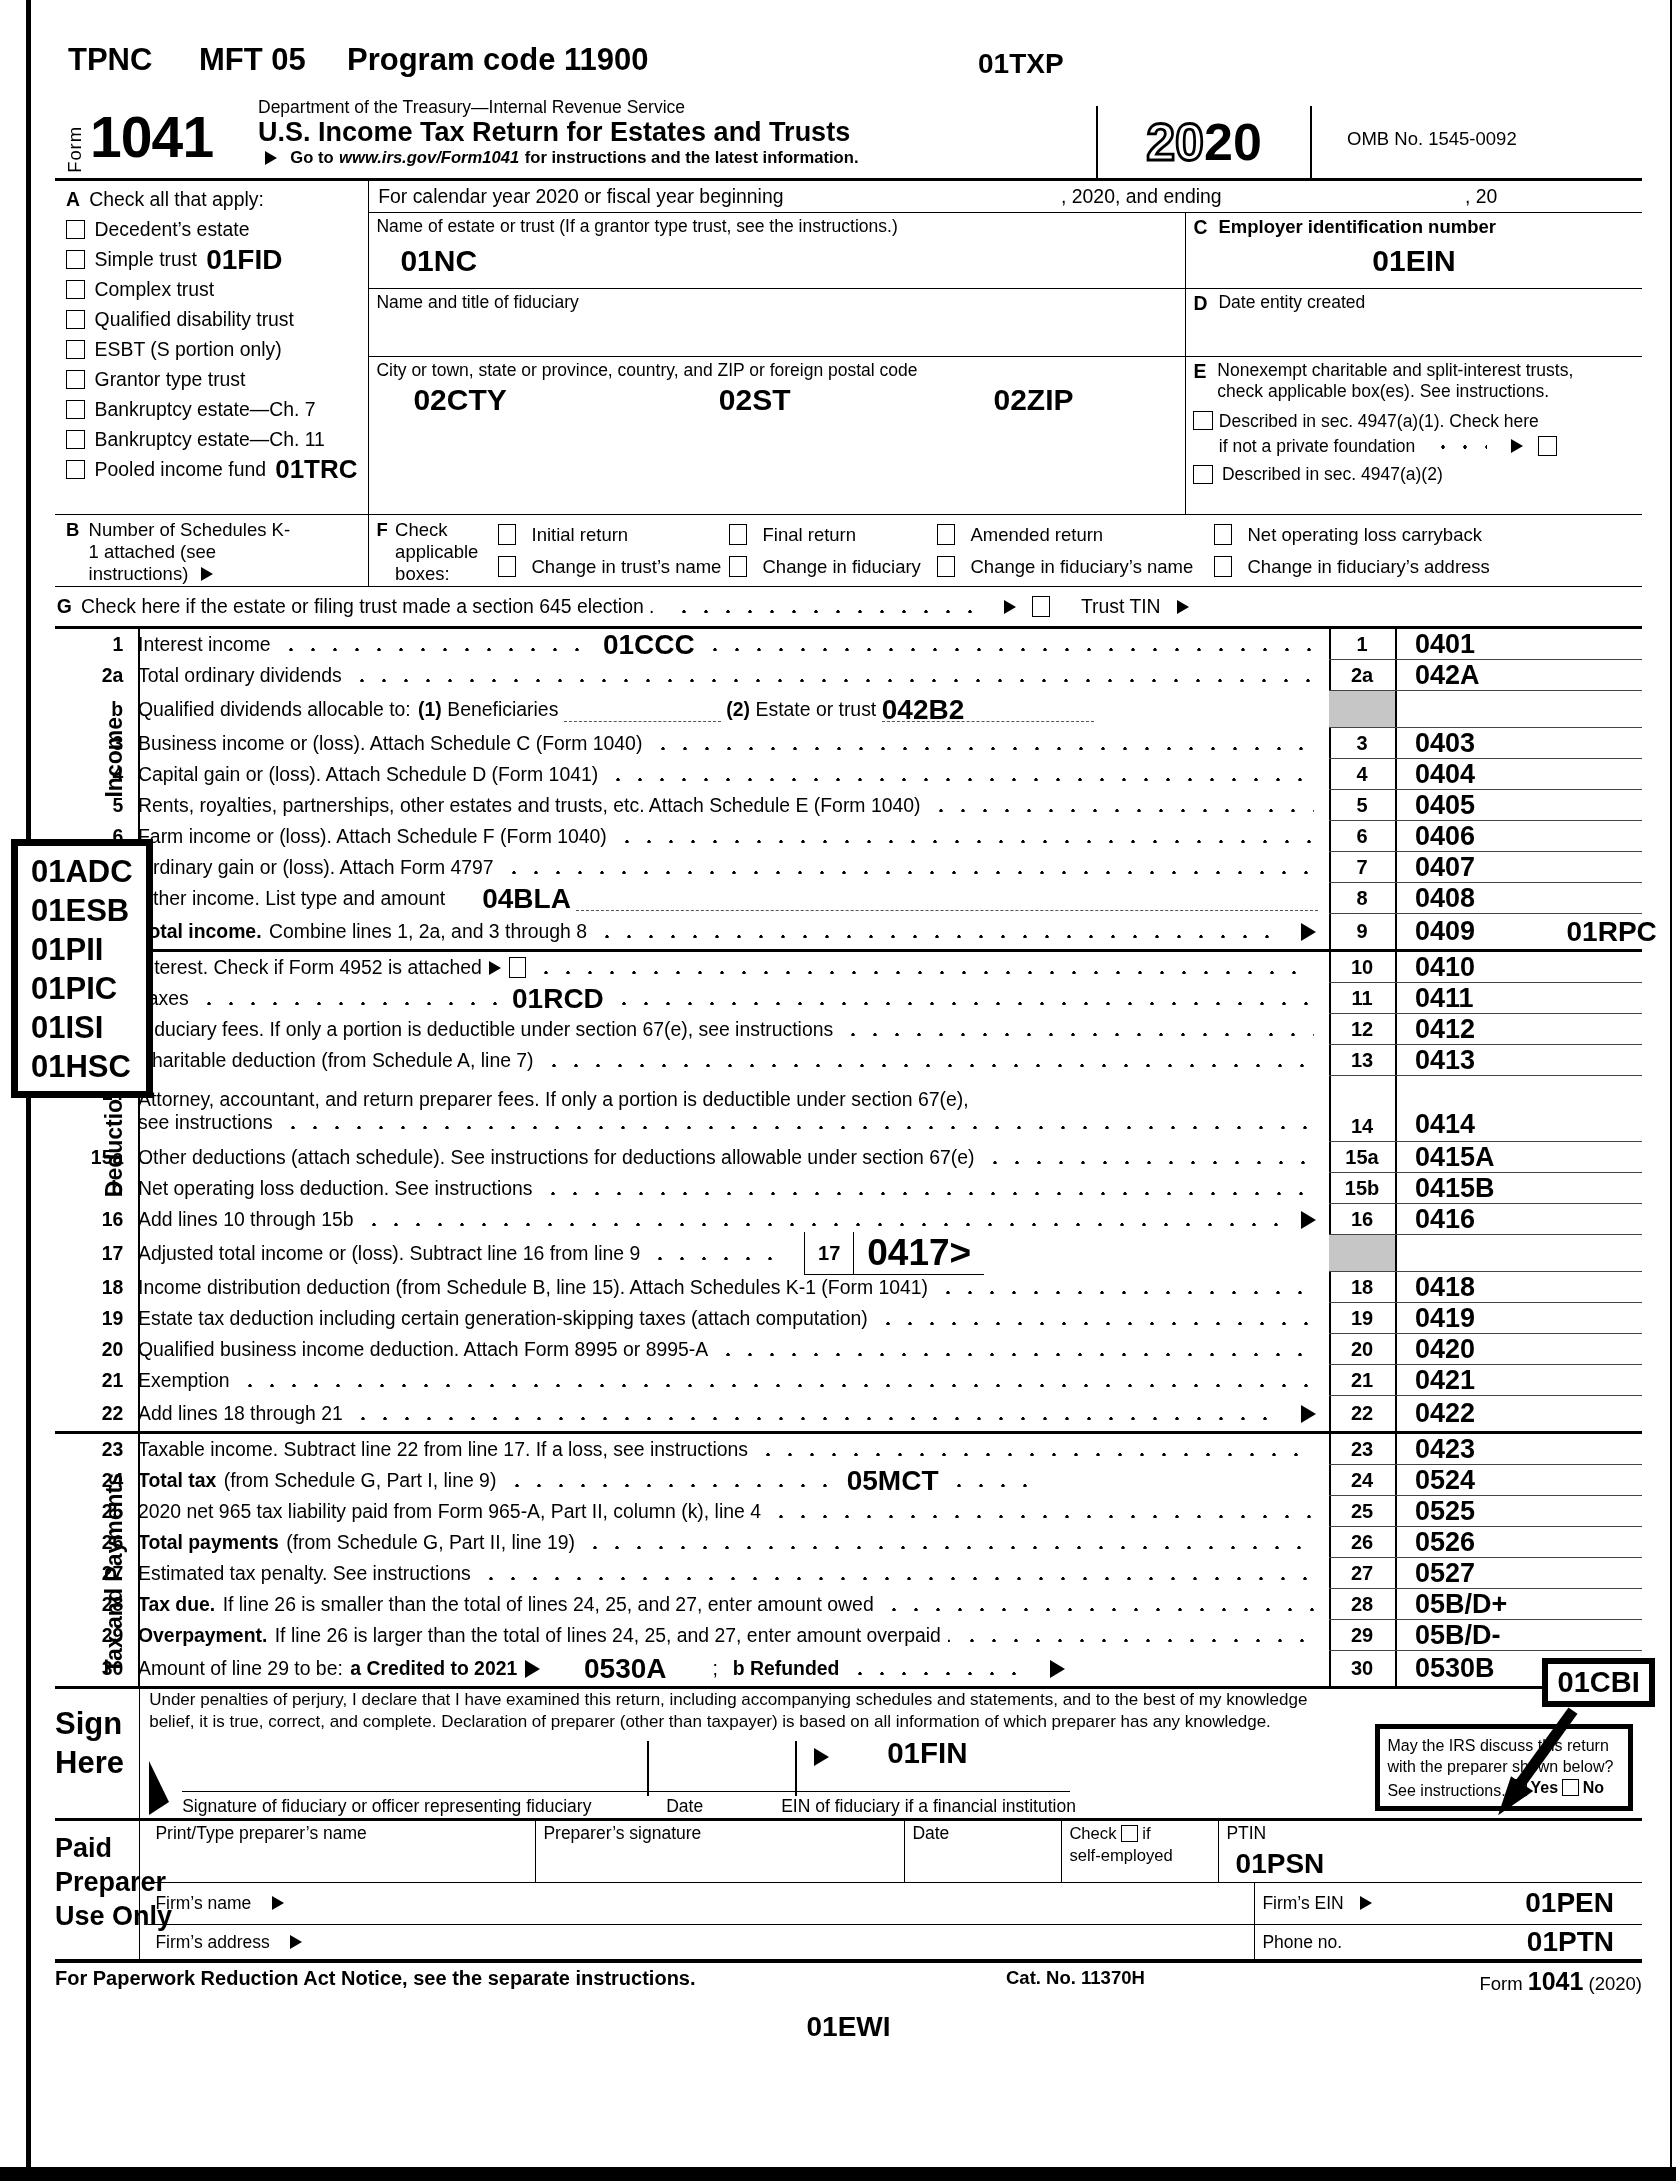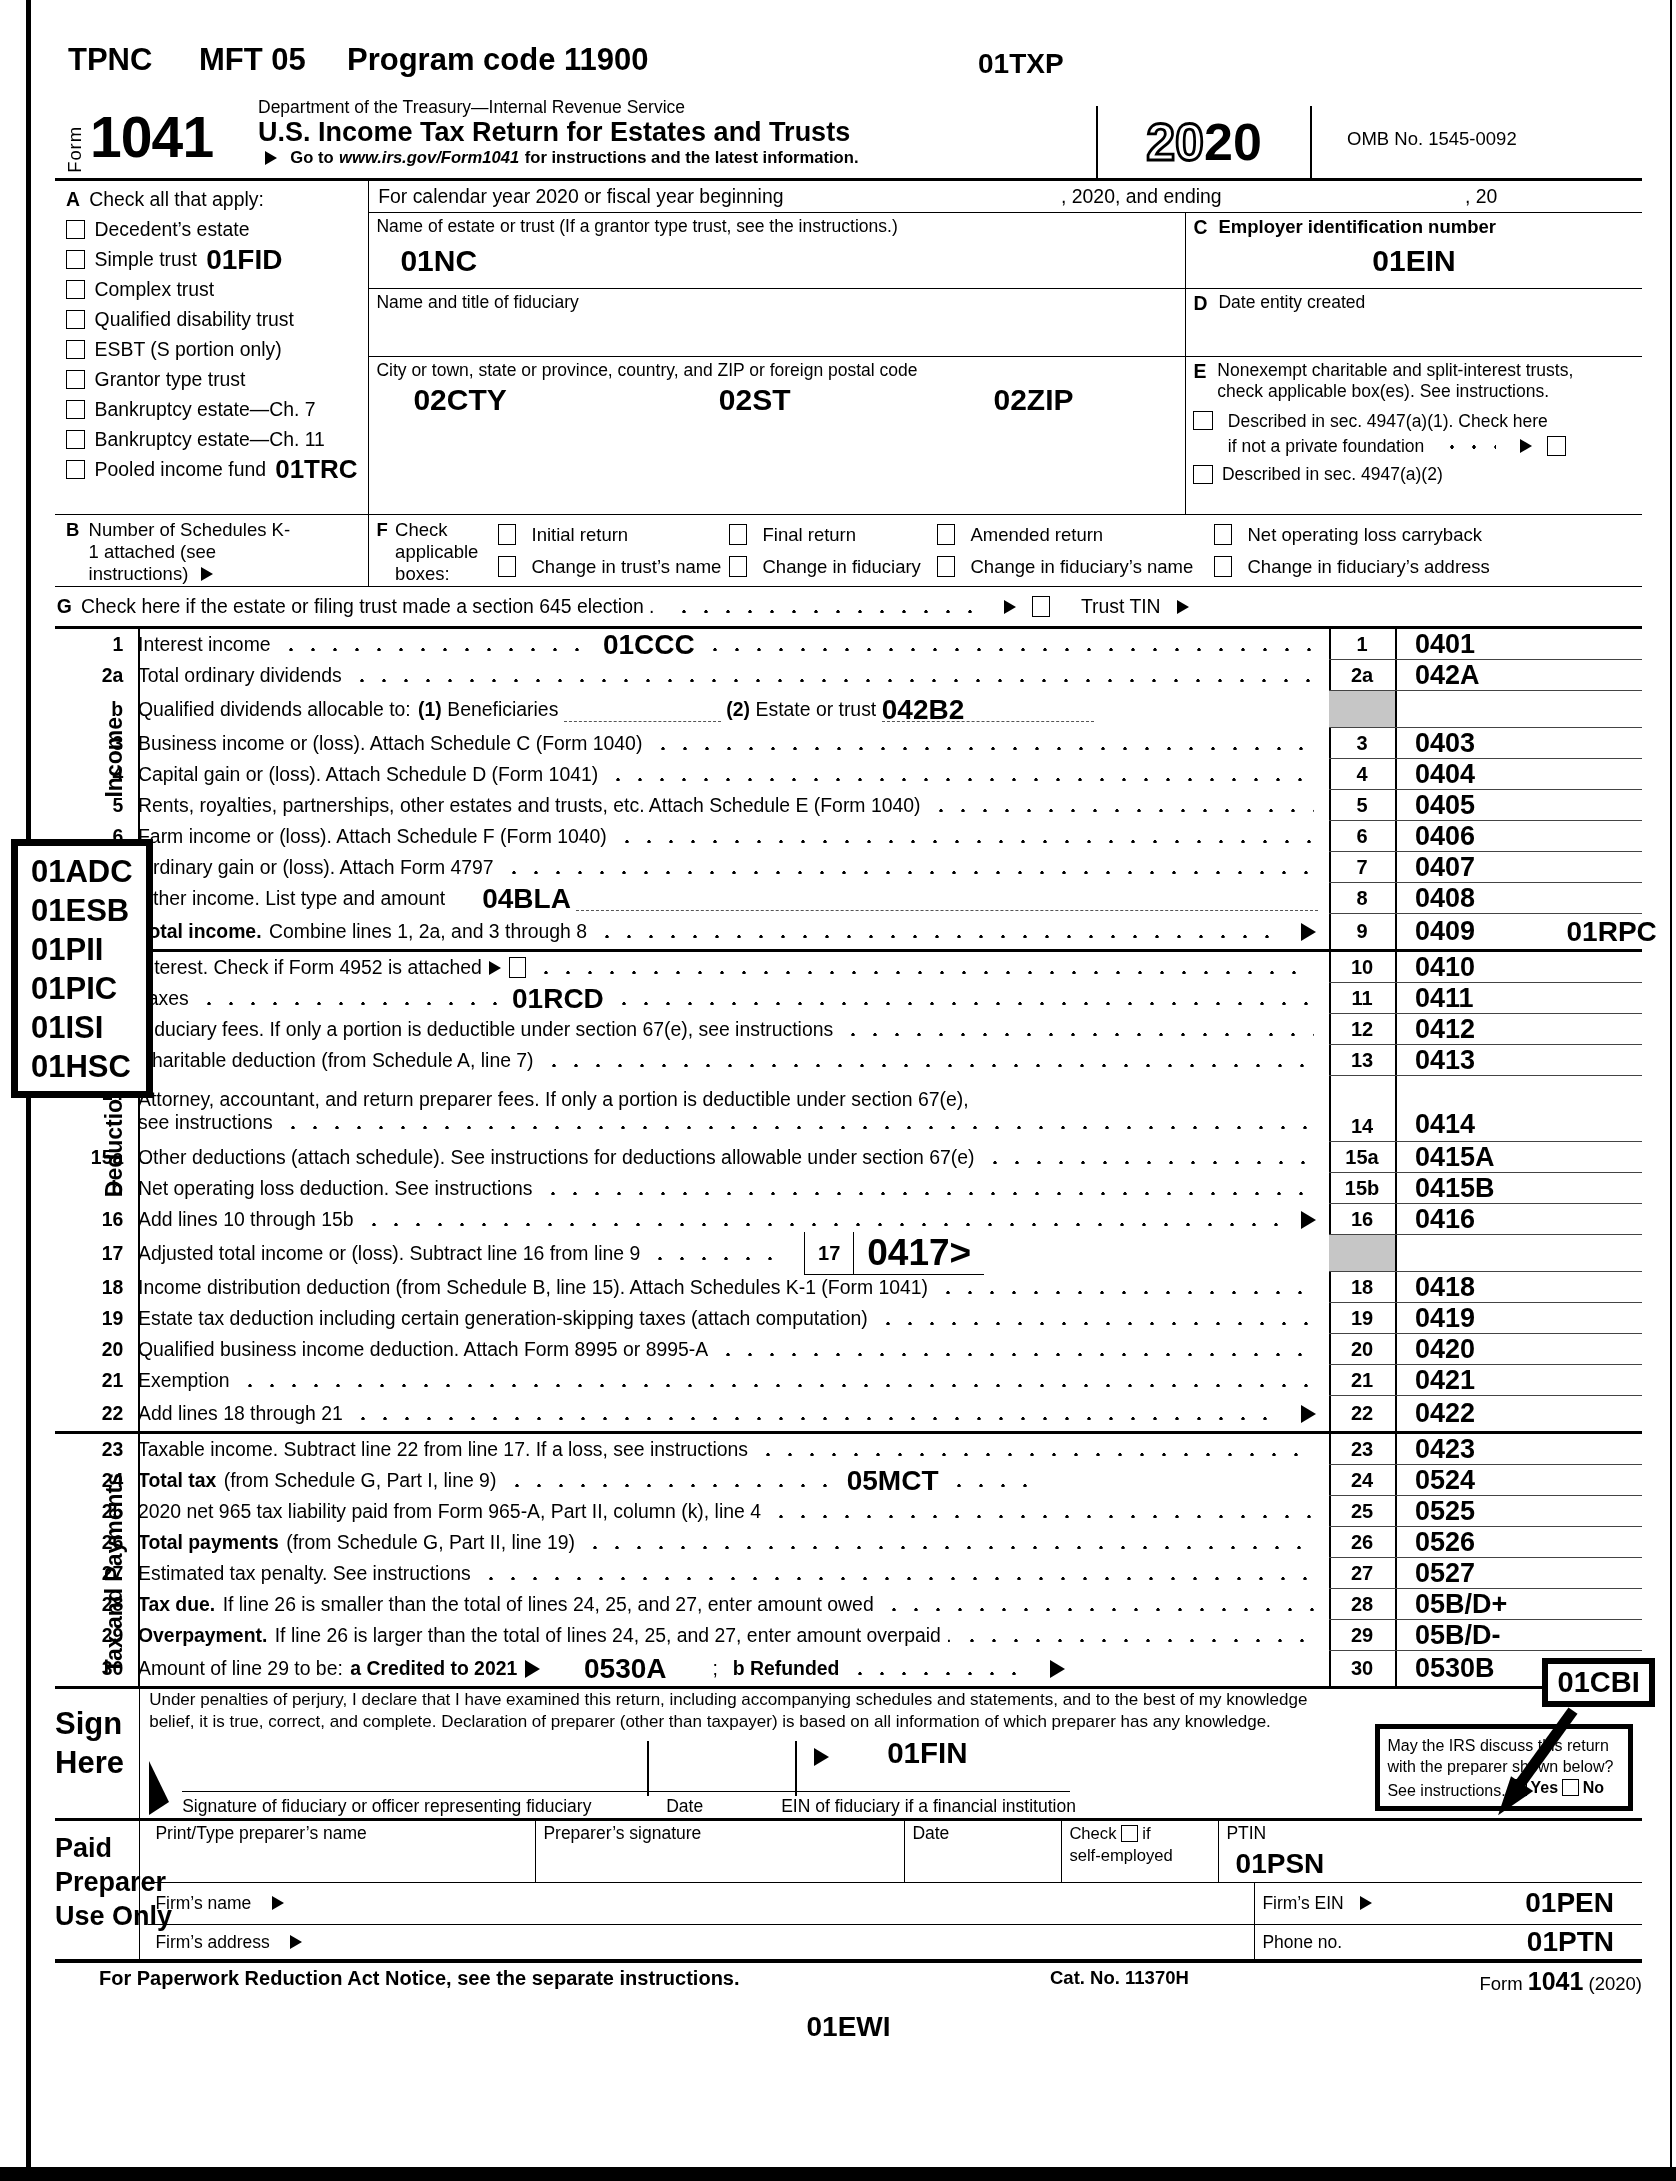--- a/index.html
+++ b/index.html
@@ -106,21 +106,21 @@
   .pp-r2{display:flex;height:41px;border-bottom:1.8px solid #000;align-items:center;}
   .pp-r3{display:flex;height:35px;align-items:center;}
   .pcell{box-sizing:border-box;padding:1.8px 7.4px;font-size:17.5px;}
   .pc1{width:388px;border-right:1.8px solid #000;} .pc2{width:369px;border-right:1.8px solid #000;} .pc3{width:157px;border-right:1.8px solid #000;}
   .pc4{width:157px;border-right:1.8px solid #000;font-size:16.6px;line-height:22px;}
   .pc5{flex:1;} 
   .pfirm{flex:1;display:flex;align-items:center;gap:13px;padding-left:7.4px;font-size:17.5px;}
   .pright{width:388px;border-left:1.8px solid #000;align-self:stretch;display:flex;align-items:center;gap:9.2px;padding-left:7.4px;font-size:17.5px;box-sizing:border-box;}
   .pcode{font-size:28px;font-weight:bold;margin-left:auto;margin-right:28px;}
   
-  .foot{display:flex;align-items:baseline;height:31px;margin-top:3.7px;font-size:18.5px;position:relative;margin-left:44px;}
+  .foot{display:flex;align-items:baseline;height:31px;margin-top:3.7px;font-size:18.5px;position:relative;}
   .foot .fnotice{font-weight:bold;font-size:20px;}
   .foot .fcat{position:absolute;left:951px;font-weight:bold;}
   .foot .fform{position:absolute;right:0;}
   .foot .f1041{font-size:25px;font-weight:bold;}
   .ewi{text-align:center;font-size:28px;font-weight:bold;margin-top:13px;}
   .nw{white-space:nowrap;}
 </style>
 </head>
 <body>
 
@@ -236,21 +236,21 @@
               <div class="elab">
                   <span class="ltr">D</span>
                   <span>Date entity created</span>
                 </div>
             </div>
             <div class="ecell" style="height:157px;border-bottom:none">
               <div class="elab">
                   <span class="ltr">E</span>
                   <span style="width:388px">Nonexempt charitable and split-interest trusts, check applicable box(es). See instructions.</span>
                 </div>
-              <div style="display:flex;align-items:flex-start;gap:15px;margin-top:9.2px">
+              <div style="display:flex;align-items:flex-start;gap:6px;margin-top:9.2px">
                 <span class="cb"></span>
                 <span style="flex:1">
                   <span>Described in sec. 4947(a)(1). Check here</span><br>
                   <span style="display:inline-flex;align-items:center;gap:7.4px;margin-top:3.7px">
                     <span>if not a private foundation</span>
                     <span class="dts dt" style="margin-top:1.8px"></span>
                     <span class="tri tri-s"></span>
                     <span class="cb"></span>
                   </span>
                 </span>

